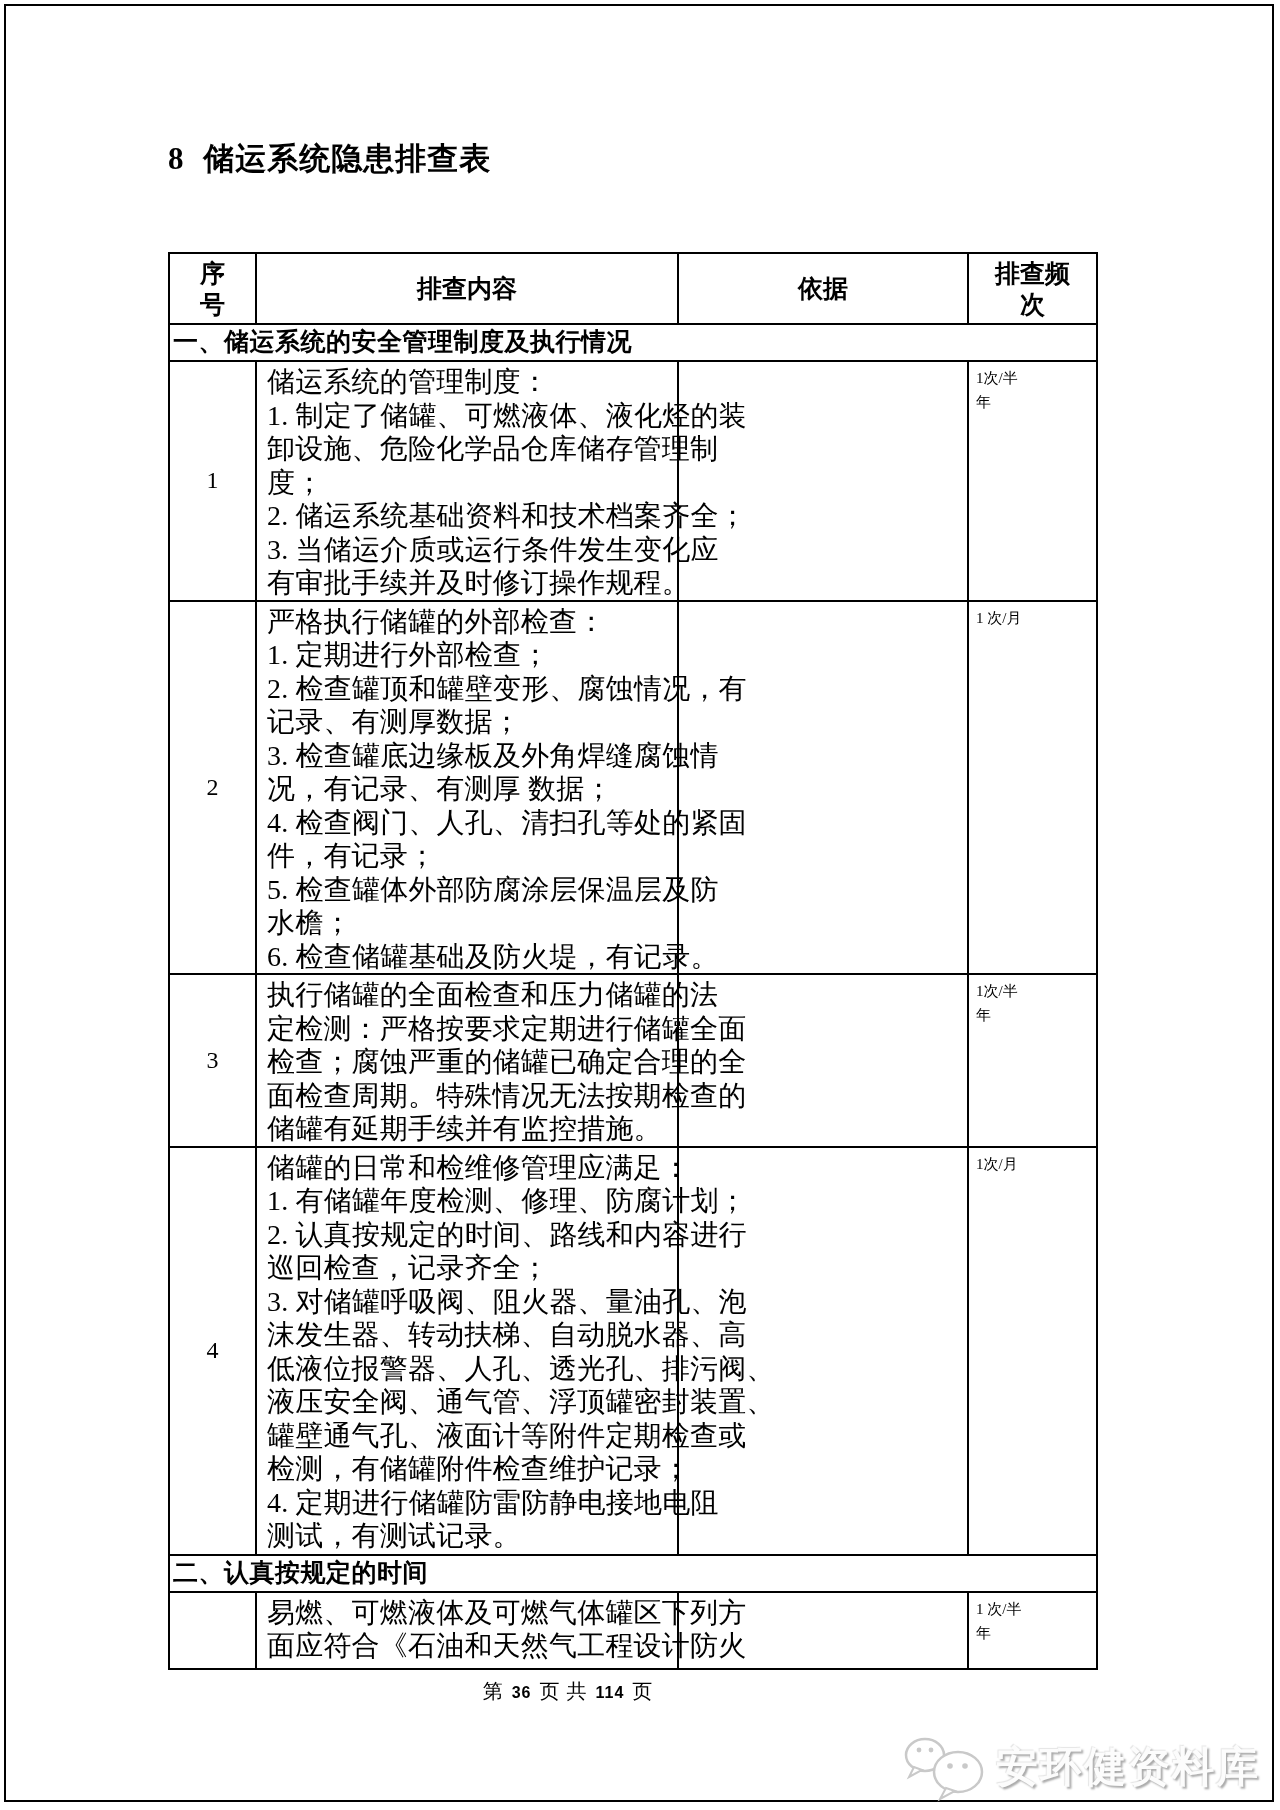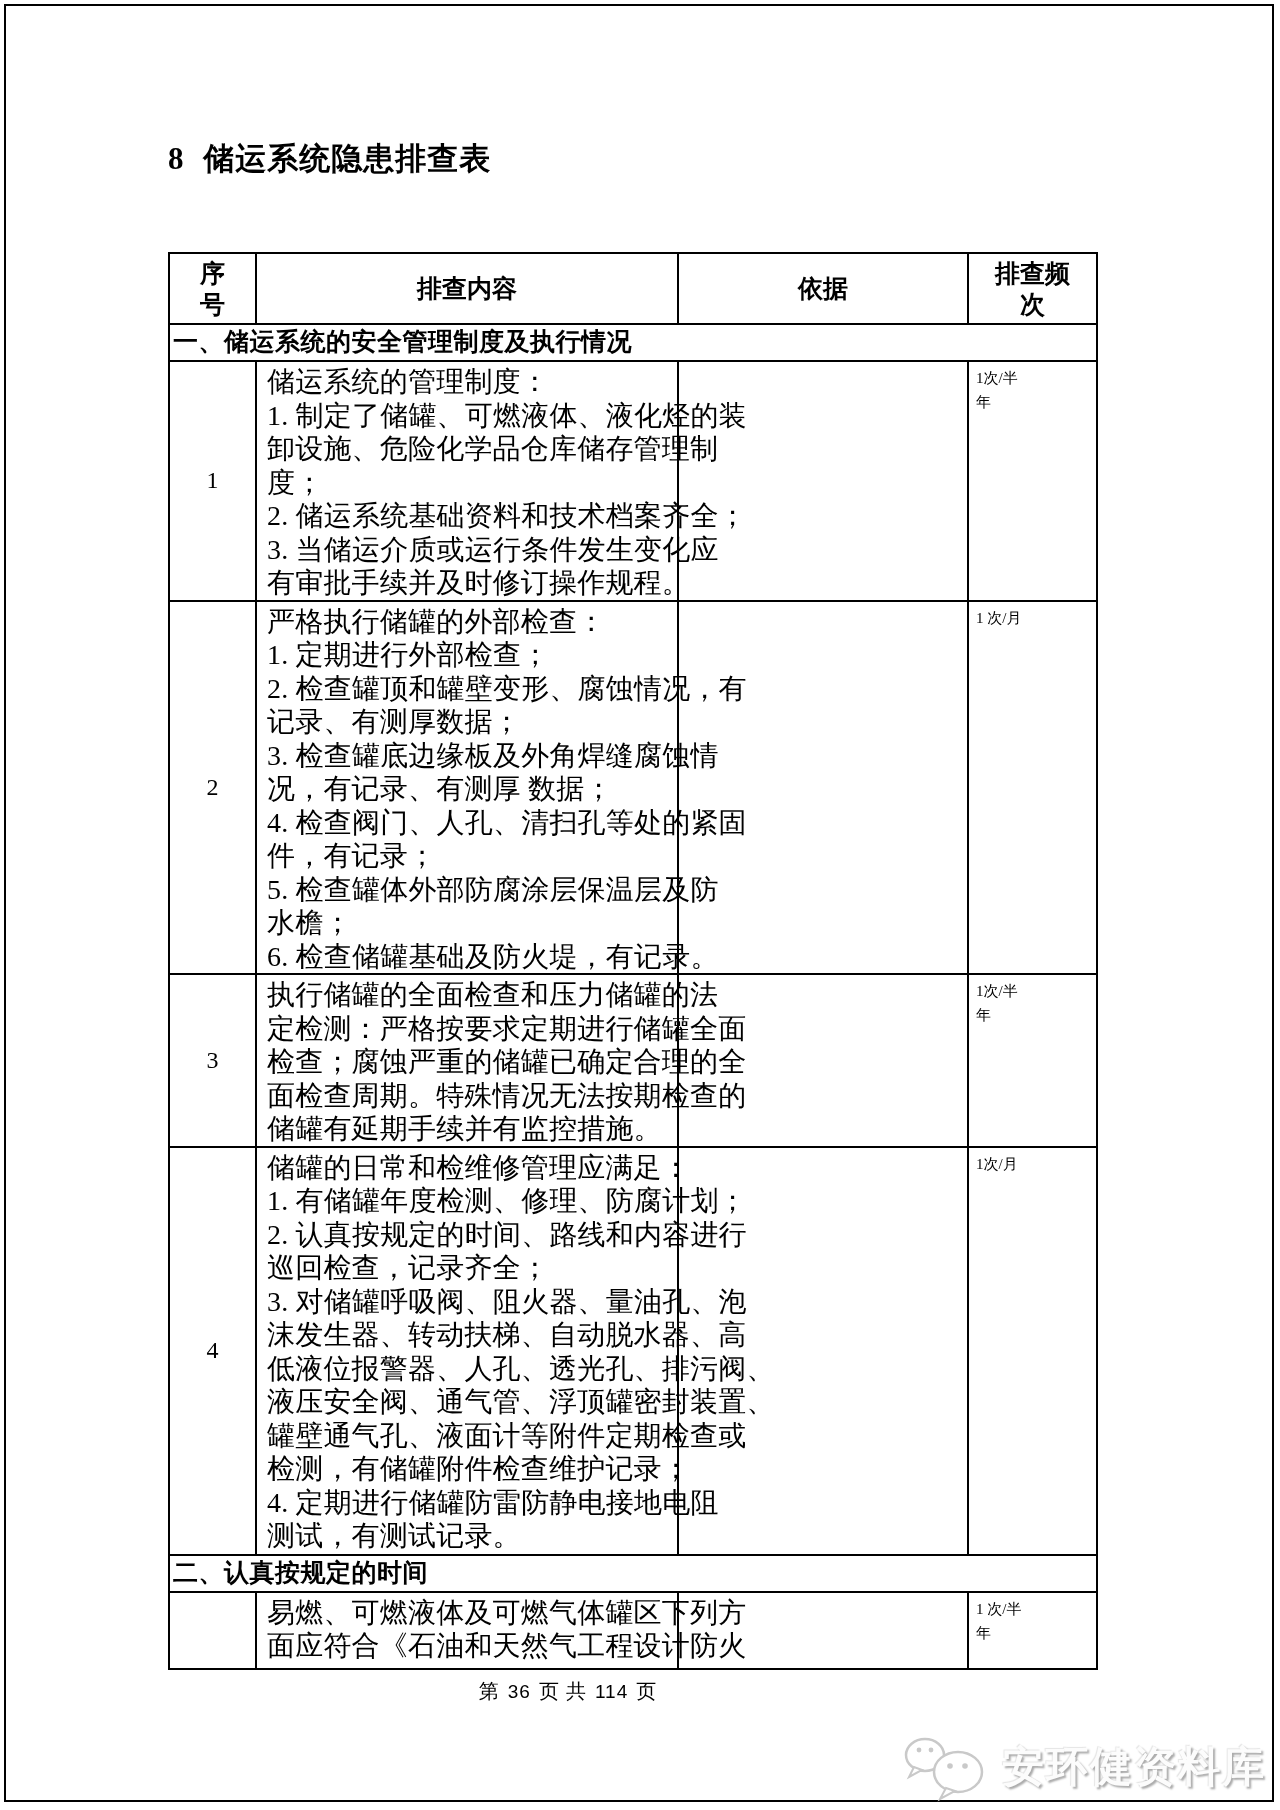--- a/index.html
+++ b/index.html
@@ -44,25 +44,25 @@
     white-space:pre;
   }
   .basis-cell{background:#fff;}
   .page-footer{
     position:absolute;left:168px;top:1678px;width:800px;text-align:center;
     font-size:20px;letter-spacing:1px;
   }
   .page-footer span{margin:0 4px;}
   .page-footer .fnum{
     font-family:"Liberation Sans","DejaVu Sans",sans-serif;
-    font-weight:normal;font-size:19px;
+    font-weight:bold;font-size:16px;
   }
   .watermark{
     position:absolute;left:900px;top:1732px;display:flex;align-items:center;
-    gap:10px;
+    gap:4px;
   }
   .watermark-text{
     font-family:"Liberation Sans","DejaVu Sans",sans-serif;
     font-size:42px;font-weight:bold;color:#fcfcfc;letter-spacing:2px;
     text-shadow:2px 2px 2px #ababab,-1px -1px 1px #e5e5e5;
   }
 </style>
 </head>
 <body>
 

